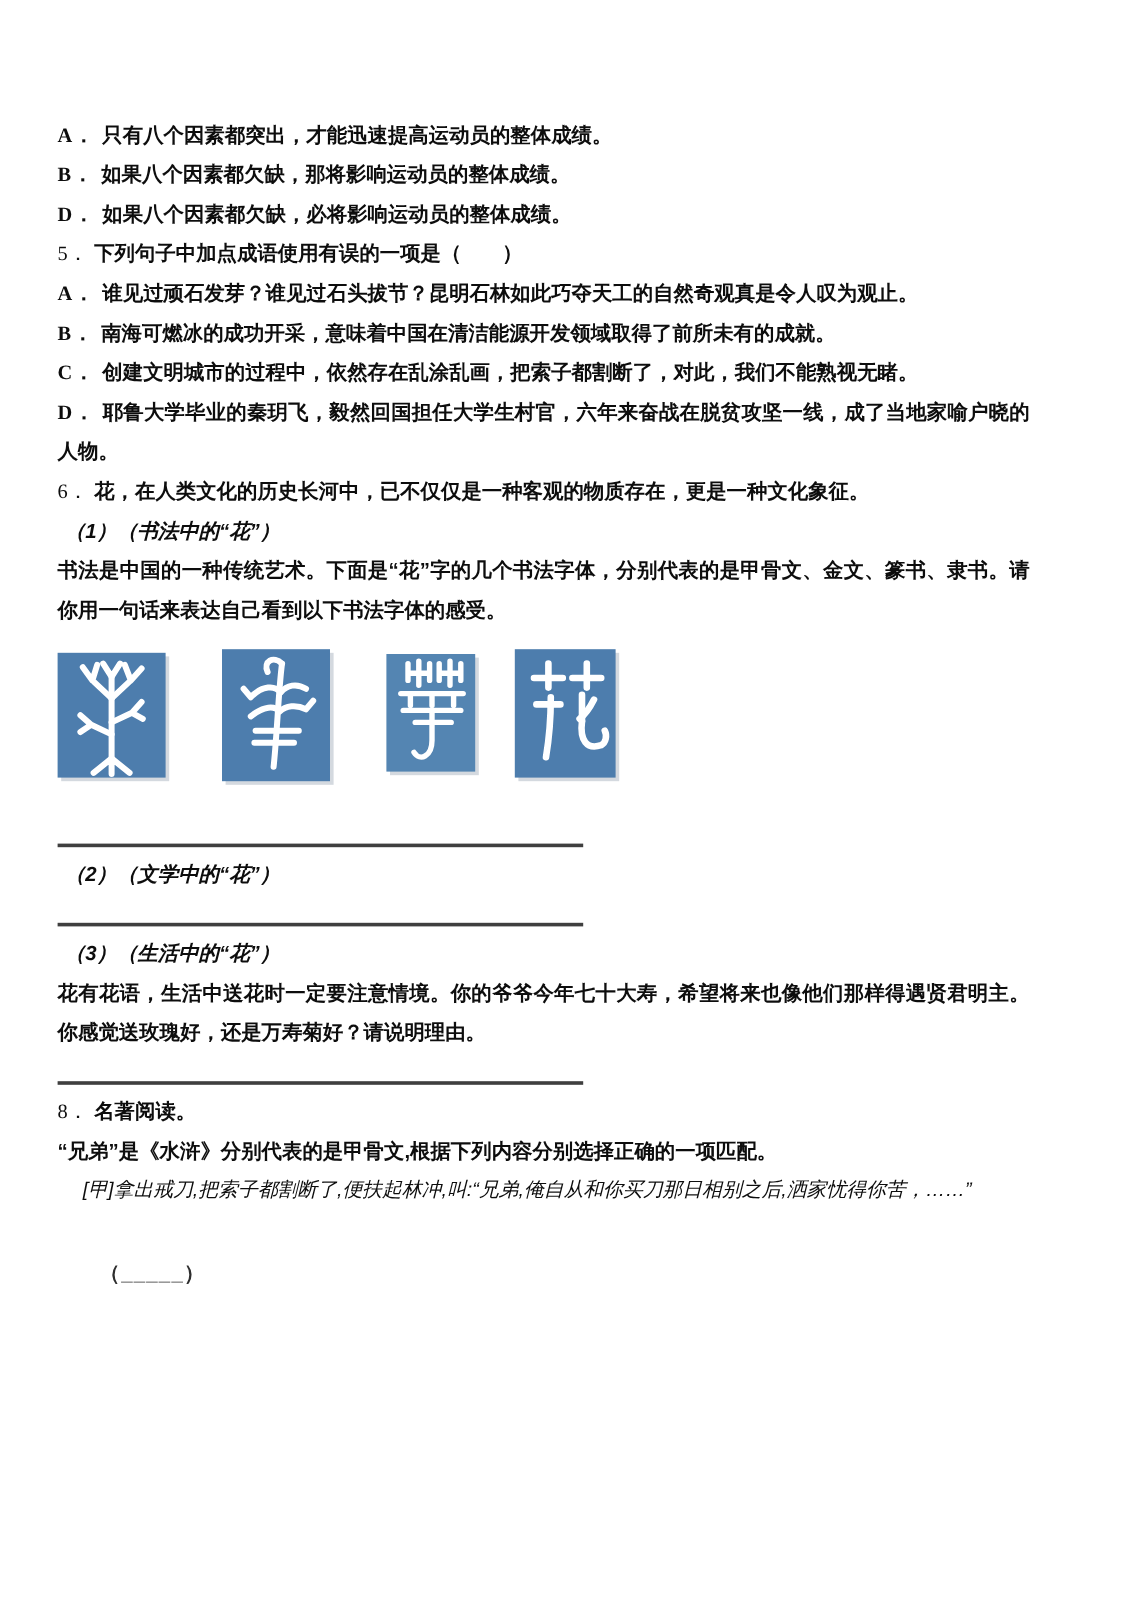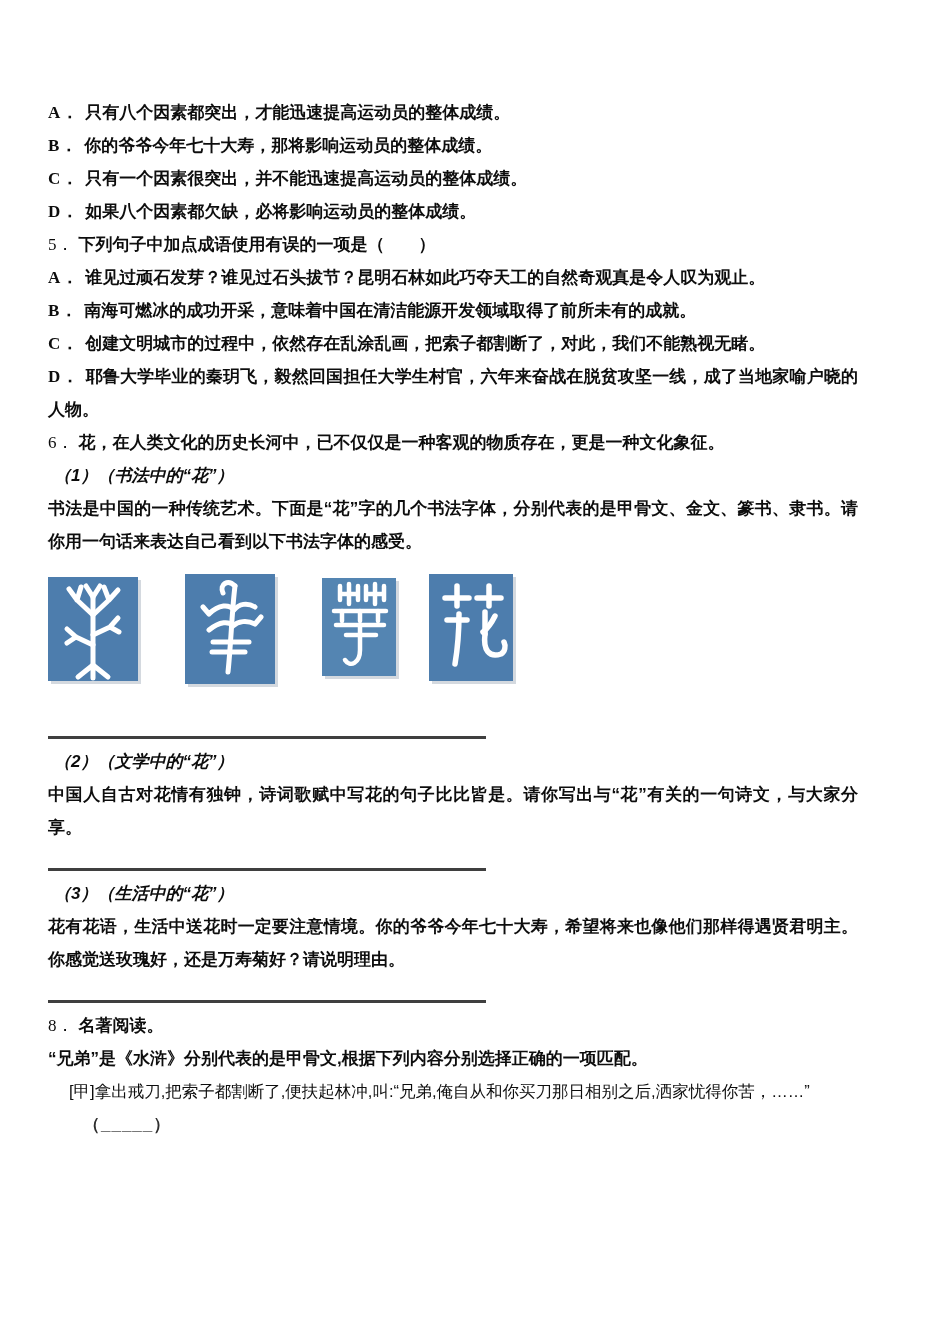--- a/index.html
+++ b/index.html
@@ -32,33 +32,32 @@
     flex:0 0 auto;
   }
   .calli svg{display:block;}
   .blank-row{height:33px;}
   .blank-line{
     display:inline-block;width:438px;height:24px;
     border-bottom:3px solid #3f3f3f;
   }
   .part-heading{padding-left:6px;font-style:italic;}
   .jia{
-    font-weight:500;font-size:16.5px;
+    font-style:italic;font-weight:500;font-size:16.5px;
     text-indent:21px;
   }
-  .answer-paren{text-indent:35px;color:#2e2e2e;letter-spacing:1px;}
+  .answer-paren{text-indent:35px;color:#2e2e2e;letter-spacing:1px;margin-top:36px;}
 </style>
 </head>
 <body>
 
 <div class="page">
 
   <p><span class="serif-num">A．</span><span>只有八个因素都突出，才能迅速提高运动员的整体成绩。</span></p>
-  <p><span class="serif-num">B．</span><span>你的爷爷今年七十大寿，那将影响运动员的整体成绩。</span></p>
-  <p><span class="serif-num">C．</span><span>只有一个因素很突出，并不能迅速提高运动员的整体成绩。</span></p>
+  <p><span class="serif-num">B．</span><span>如果八个因素都欠缺，那将影响运动员的整体成绩。</span></p>
   <p><span class="serif-num">D．</span><span>如果八个因素都欠缺，必将影响运动员的整体成绩。</span></p>
 
   <p><span class="q-num">5．</span><span>下列句子中加点成语使用有误的一项是（　　）</span></p>
   <p><span class="serif-num">A．</span><span>谁见过顽石发芽？谁见过石头拔节？昆明石林如此巧夺天工的自然奇观真是令人叹为观止。</span></p>
   <p><span class="serif-num">B．</span><span>南海可燃冰的成功开采，意味着中国在清洁能源开发领域取得了前所未有的成就。</span></p>
   <p><span class="serif-num">C．</span><span>创建文明城市的过程中，依然存在乱涂乱画，把索子都割断了，对此，我们不能熟视无睹。</span></p>
   <p><span class="serif-num">D．</span><span>耶鲁大学毕业的秦玥飞，毅然回国担任大学生村官，六年来奋战在脱贫攻坚一线，成了当地家喻户晓的人物。</span></p>
 
   <p><span class="q-num">6．</span><span>花，在人类文化的历史长河中，已不仅仅是一种客观的物质存在，更是一种文化象征。</span></p>
   <p class="part-heading">（1）（书法中的“花”）</p>
@@ -106,21 +105,20 @@
         <path d="M56,38 V60"></path>
         <path d="M66,42 C62,50 58,55 54,58"></path>
         <path d="M56,60 C54,76 60,84 72,80 C76,78 77,72 75,68"></path>
       </svg>
     </div>
   </div>
 
   <p class="blank-row"><span class="blank-line"></span></p>
 
   <p class="part-heading">（2）（文学中的“花”）</p>
-  <p>中国人自古对花情有独钟，诗词歌赋中写花的句子比比皆是。请你写出与“花”有关的一句诗文，与大家分享。</p>
 
   <p class="blank-row"><span class="blank-line"></span></p>
 
   <p class="part-heading">（3）（生活中的“花”）</p>
   <p>花有花语，生活中送花时一定要注意情境。你的爷爷今年七十大寿，希望将来也像他们那样得遇贤君明主。你感觉送玫瑰好，还是万寿菊好？请说明理由。</p>
 
   <p class="blank-row"><span class="blank-line"></span></p>
 
 
   <p><span class="q-num">8．</span><span>名著阅读。</span></p>

